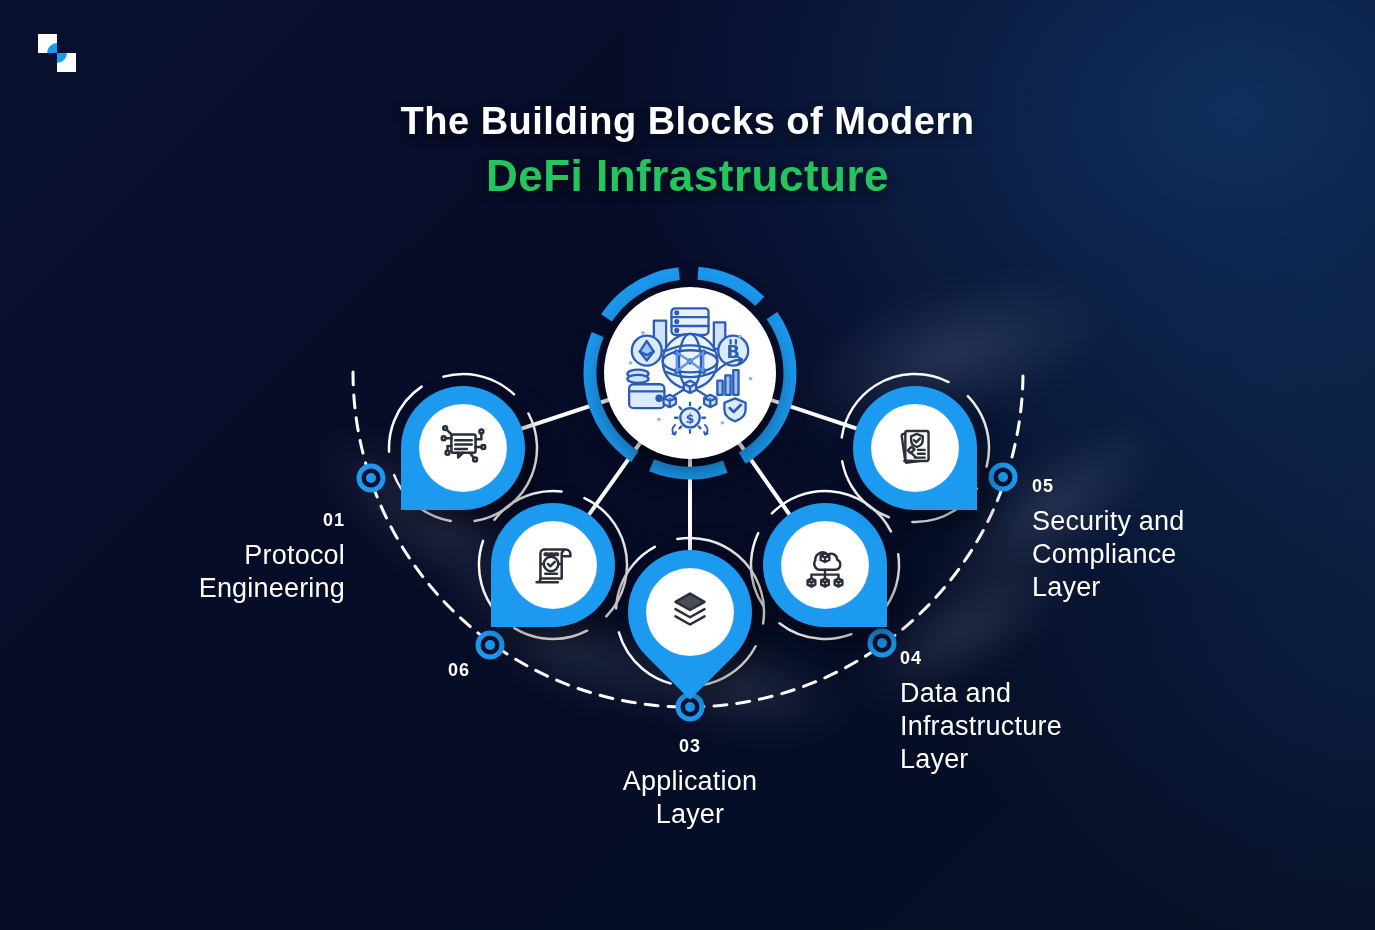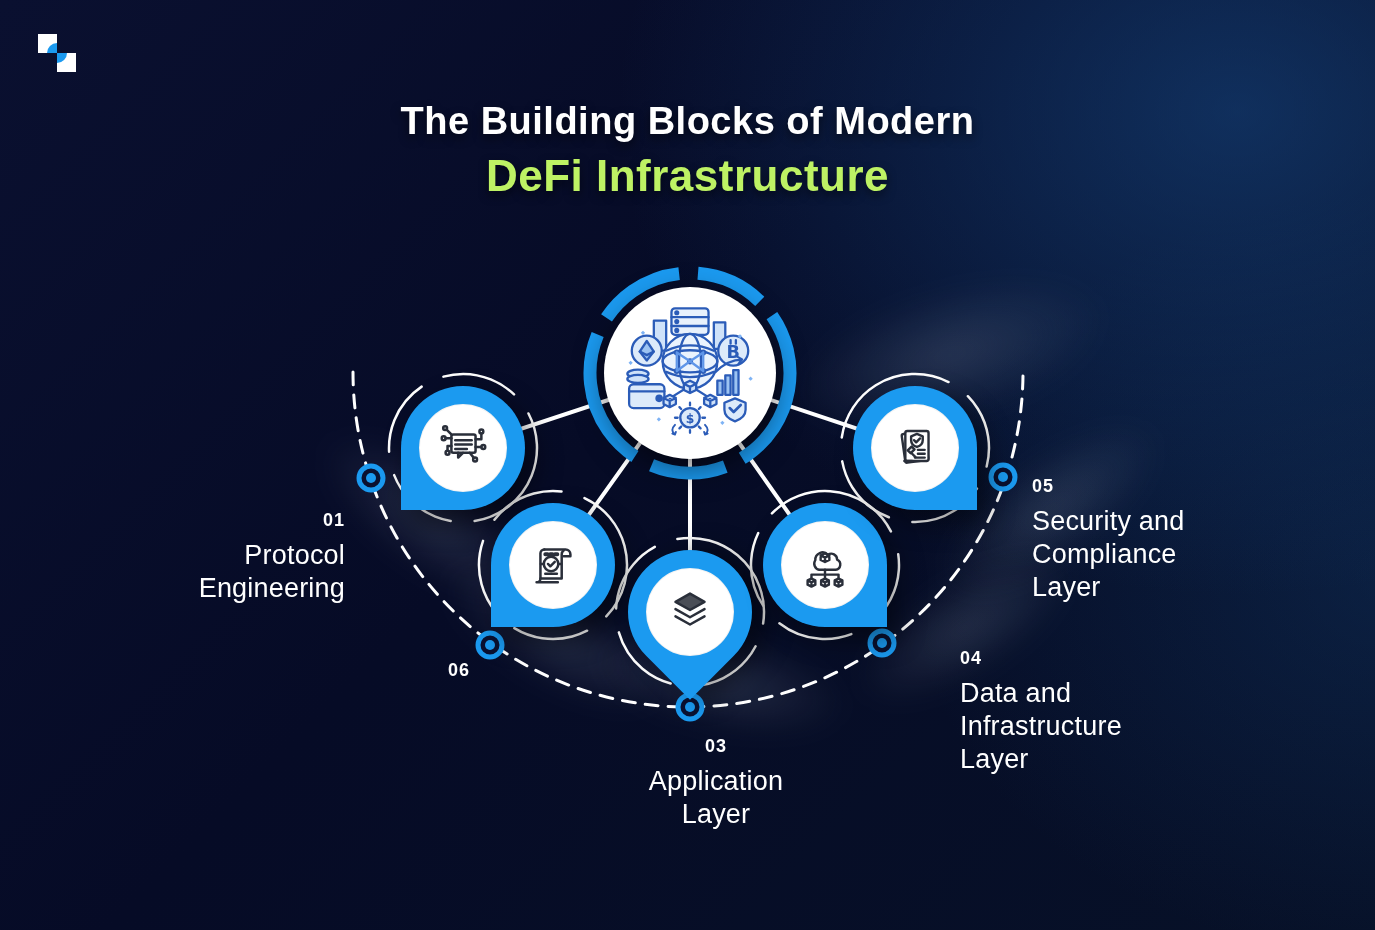--- a/index.html
+++ b/index.html
@@ -20,21 +20,21 @@
   .logo .sq1{left:0;top:0;}
   .logo .sq2{left:19px;top:19px;}
   .logo .q{position:absolute;width:10px;height:10px;background:#1b9af0;}
   .logo .q1{right:0;bottom:0;border-top-left-radius:100%;}
   .logo .q2{left:0;top:0;border-bottom-right-radius:100%;}
 
   
   .title{left:0;top:100px;width:1375px;text-align:center;color:#fff;}
   .title .l1{font-size:38px;font-weight:800;letter-spacing:.5px;
     text-shadow:0 4px 10px rgba(0,0,0,.55);}
-  .title .l2{font-size:44px;font-weight:800;letter-spacing:.5px;color:#bef264;
+  .title .l2{font-size:44px;font-weight:800;letter-spacing:.5px;color:#22c55e;
     margin-top:8px;text-shadow:0 4px 10px rgba(0,0,0,.55);}
 
   
   .beam{position:absolute;border-radius:50%;
     background:radial-gradient(closest-side, rgba(190,205,225,.16), rgba(190,205,225,0));
     filter:blur(12px);}
 
   
   .pin{position:absolute;width:124px;height:124px;background:#1b9af0;
     box-shadow:10px 12px 28px rgba(0,0,0,.45);}
@@ -283,27 +283,27 @@
 <div class="item-label al-r abs" style="left:110px;top:510px;width:235px;">
   <div class="num">01</div>
   <div class="txt">Protocol
 Engineering</div>
 </div>
 
 <div class="item-label al-r abs" style="left:215px;top:660px;width:255px;">
   <div class="num">06</div>
 </div>
 
-<div class="item-label al-c abs" style="left:591px;top:736px;width:250px;">
+<div class="item-label al-c abs" style="left:565px;top:736px;width:250px;">
   <div class="num">03</div>
   <div class="txt">Application
 Layer</div>
 </div>
 
-<div class="item-label al-l abs" style="left:960px;top:648px;width:260px;">
+<div class="item-label al-l abs" style="left:900px;top:648px;width:260px;">
   <div class="num">04</div>
   <div class="txt">Data and
 Infrastructure
 Layer</div>
 </div>
 
 <div class="item-label al-l abs" style="left:1032px;top:476px;width:260px;">
   <div class="num">05</div>
   <div class="txt">Security and
 Compliance

